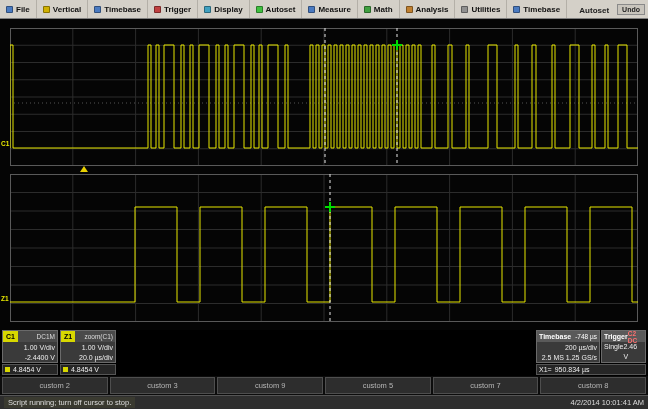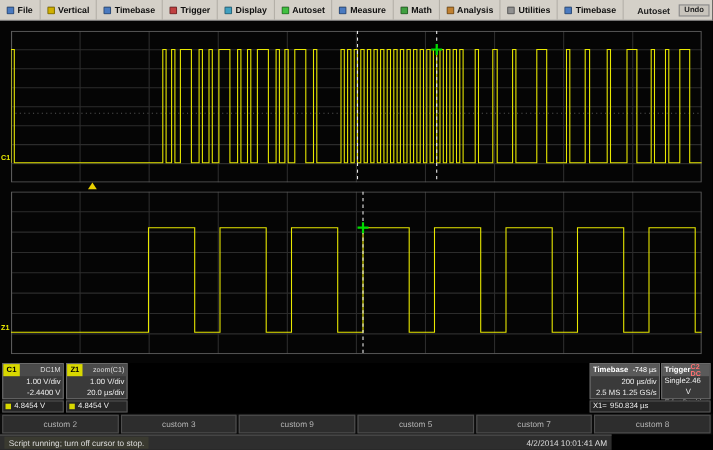--- a/index.html
+++ b/index.html
@@ -42,21 +42,21 @@
   .mini-sq{width:5px;height:5px;background:#d8d800;display:inline-block;}
 
   
   .btn-row{position:absolute;left:0;top:376px;width:648px;height:19px;background:#0c0c0c;
     display:flex;gap:2px;padding:1px 2px;}
   .custom-btn{flex:1;background:#2d2d2d;border:1px solid #4e4e4e;color:#b5b5b5;font-size:7.5px;
     display:flex;align-items:center;justify-content:center;cursor:default;}
   .custom-btn.active{background:#4b4b4b;color:#fff;border-color:#777;}
 
   
-  .statusbar{position:absolute;left:0;top:395px;width:556px;height:14px;background:#2e2e2e;
+  .statusbar{position:absolute;left:0;top:395px;width:648px;height:14px;background:#2e2e2e;
     border-top:1px solid #555;display:flex;align-items:center;justify-content:space-between;
     padding:0 4px;font-size:7.5px;color:#ddd;}
   .status-msg{background:#3a3a30;padding:0 4px;line-height:11px;}
 
   
   .watermark{position:absolute;right:5px;top:371px;font-size:21px;font-weight:bold;
     color:#2d9e2d;opacity:.92;z-index:9;letter-spacing:.5px;}
 </style>
 </head>
 <body>

